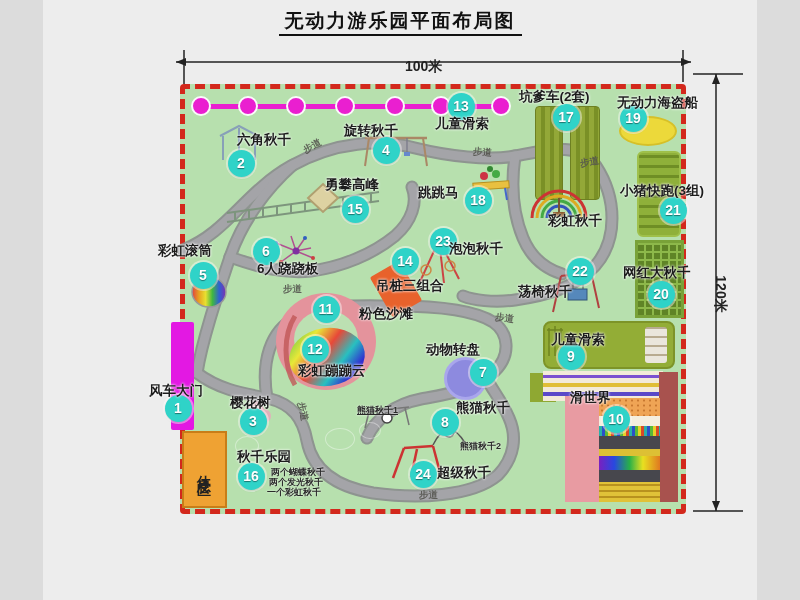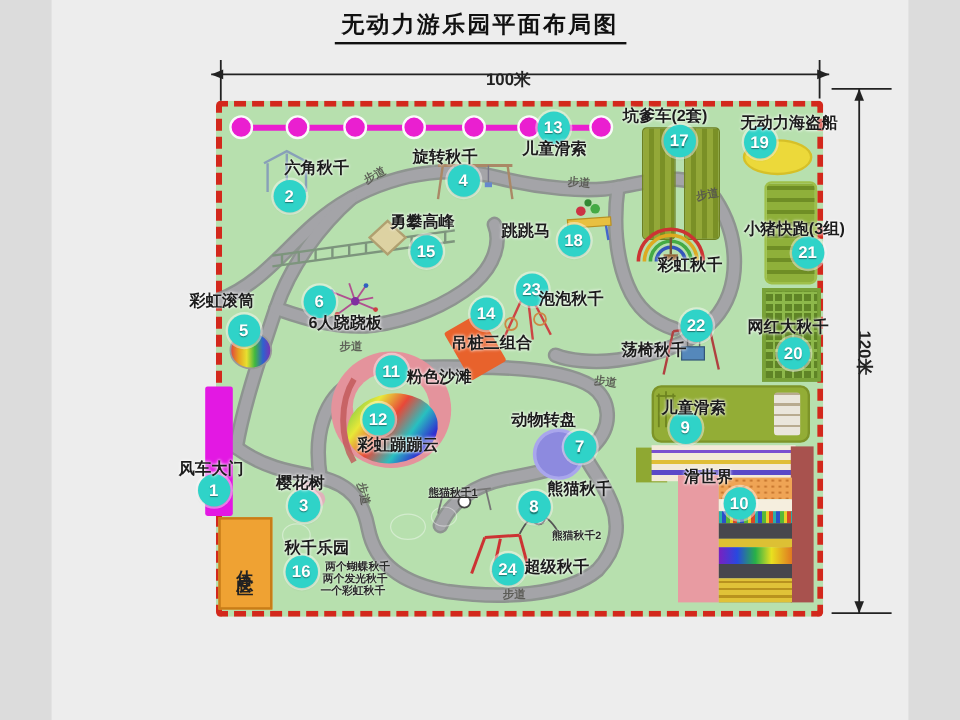--- a/index.html
+++ b/index.html
@@ -333,21 +333,21 @@
       <div class="lbl" style="left: 270px; top: 176px; margin-left: 12px;">勇攀高峰</div>
       <div class="lbl" style="left: 375px; top: 184px;">跳跳马</div>
       <div class="lbl" style="left: 577px; top: 182px;">小猪快跑(3组)</div>
       <div class="lbl" style="left: 406px; top: 204px; margin-top: 36px;">泡泡秋千</div>
       <div class="lbl" style="left: 505px; top: 212px;">彩虹秋千</div>
       <div class="lbl" style="left: 115px; top: 242px;">彩虹滚筒</div>
       <div class="lbl" style="left: 214px; top: 260px;">6人跷跷板</div>
       <div class="lbl" style="left: 333px; top: 277px;">吊桩三组合</div>
       <div class="lbl" style="left: 475px; top: 283px;">荡椅秋千</div>
       <div class="lbl" style="left: 580px; top: 264px;">网红大秋千</div>
-      <div class="lbl" style="left: 296px; top: 305px;">粉色沙滩</div>
+      <div class="lbl" style="left: 296px; top: 305px; padding-left: 20px;">粉色沙滩</div>
       <div class="lbl" style="left: 106px; top: 382px;">风车大门</div>
       <div class="lbl" style="left: 187px; top: 394px;">樱花树</div>
       <div class="lbl" style="left: 255px; top: 362px;">彩虹蹦蹦云</div>
       <div class="lbl" style="left: 383px; top: 341px;">动物转盘</div>
       <div class="lbl" style="left: 413px; top: 399px;">熊猫秋千</div>
       <div class="lbl" style="left: 508px; top: 331px;">儿童滑索</div>
       <div class="lbl" style="left: 527px; top: 389px;">滑世界</div>
       <div class="lbl" style="left: 194px; top: 448px;">秋千乐园</div>
       <div class="lbl" style="left: 394px; top: 464px;">超级秋千</div>
       <div class="lbl-s" style="left: 314px; top: 404px; text-decoration: underline;">熊猫秋千1</div>

